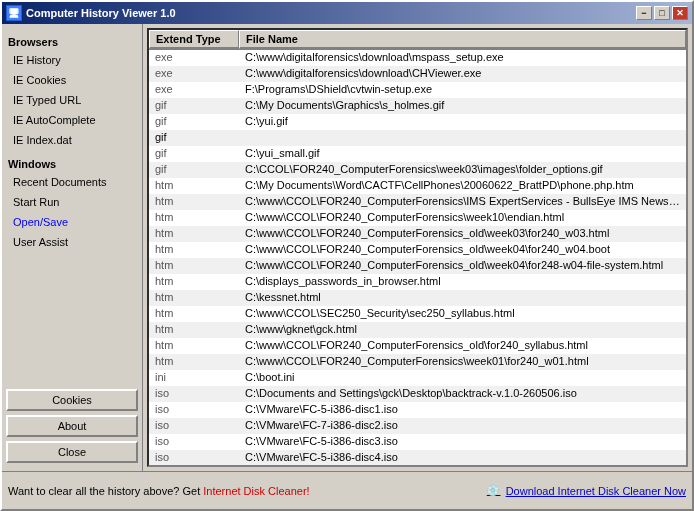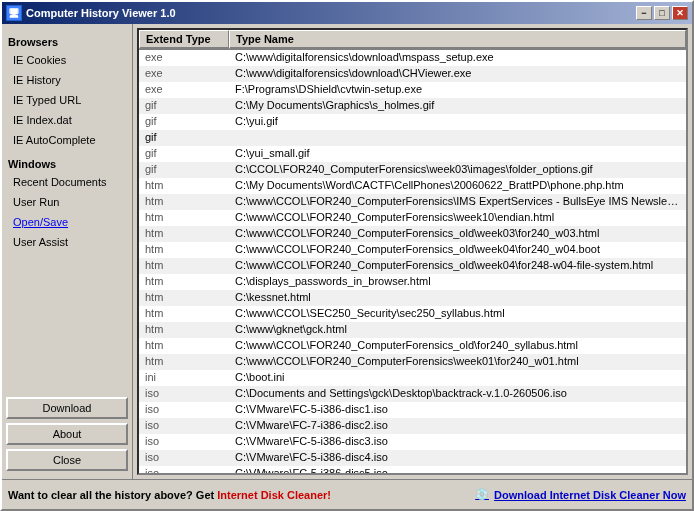--- a/index.html
+++ b/index.html
@@ -70,21 +70,21 @@
     .title-btn.close-btn {
       background: #c0392b;
       color: white;
     }
     .content-area {
       display: flex;
       flex: 1;
       overflow: hidden;
     }
     .sidebar {
-      width: 131px;
+      width: 141px;
       background: #d4d0c8;
       border-right: 1px solid #808080;
       display: flex;
       flex-direction: column;
       padding: 4px;
     }
     .sidebar-section-header {
       font-weight: bold;
       font-size: 11px;
       color: #000;
@@ -98,21 +98,20 @@
       color: #000;
       text-decoration: none;
       cursor: pointer;
       border: 1px solid transparent;
       background: transparent;
       text-align: left;
       width: 100%;
     }
     .sidebar-item.active-link {
       color: #0000ee;
-      text-decoration: underline;
     }
     .sidebar-buttons {
       margin-top: auto;
       display: flex;
       flex-direction: column;
       gap: 4px;
       padding: 4px 0;
     }
     .win-button {
       background: #d4d0c8;
@@ -193,30 +192,29 @@
     .td-cell:first-child {
       width: 90px;
       min-width: 90px;
       color: #555;
     }
     .td-cell:last-child {
       flex: 1;
       color: #000;
     }
     .status-bar {
-      height: 30px;
+      height: 38px;
       background: #d4d0c8;
       border-top: 1px solid #808080;
       display: flex;
       align-items: center;
       padding: 0 6px;
       font-size: 11px;
       gap: 4px;
       justify-content: space-between;
-      font-weight: bold;
     }
     .status-left {
       display: flex;
       align-items: center;
       gap: 2px;
     }
     .status-right {
       display: flex;
       align-items: center;
       gap: 4px;
@@ -250,44 +248,44 @@
       <div class="title-btn">−</div>
       <div class="title-btn">□</div>
       <div class="title-btn close-btn">✕</div>
     </div>
   </div>
 
   <div class="content-area">
 
     <div class="sidebar">
       <div class="sidebar-section-header">Browsers</div>
+      <button class="sidebar-item">IE History</button>
       <button class="sidebar-item">IE Cookies</button>
-      <button class="sidebar-item">IE History</button>
       <button class="sidebar-item">IE Typed URL</button>
+      <button class="sidebar-item">IE AutoComplete</button>
       <button class="sidebar-item">IE Index.dat</button>
-      <button class="sidebar-item">IE AutoComplete</button>
 
       <div class="sidebar-section-header">Windows</div>
       <button class="sidebar-item">Recent Documents</button>
-      <button class="sidebar-item">User Run</button>
+      <button class="sidebar-item">Start Run</button>
       <button class="sidebar-item active-link">Open/Save</button>
       <button class="sidebar-item">User Assist</button>
 
       <div class="sidebar-buttons">
-        <button class="win-button">Download</button>
+        <button class="win-button">Cookies</button>
         <button class="win-button">About</button>
         <button class="win-button">Close</button>
       </div>
     </div>
 
     <div class="main-area">
       <div class="table-container">
         <div class="table-header">
           <div class="th-cell">Extend Type</div>
-          <div class="th-cell">Type Name</div>
+          <div class="th-cell">File Name</div>
         </div>
         <div class="table-body" id="table-body">
         <div class="table-row">
               <div class="td-cell">exe</div>
               <div class="td-cell">C:\www\digitalforensics\download\mspass_setup.exe</div>
             </div>
             <div class="table-row">
               <div class="td-cell">exe</div>
               <div class="td-cell">C:\www\digitalforensics\download\CHViewer.exe</div>
             </div>

